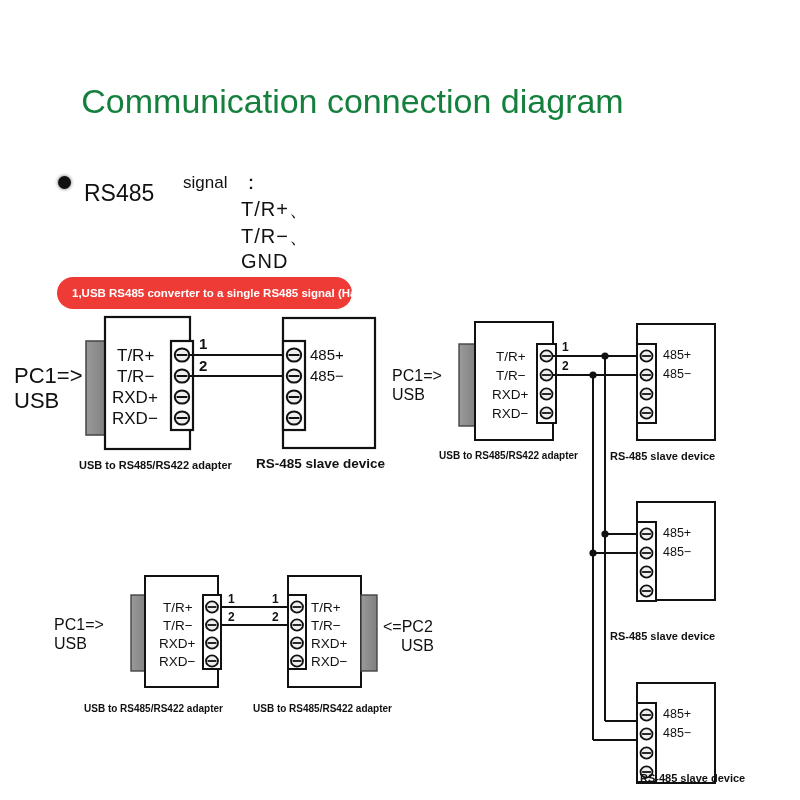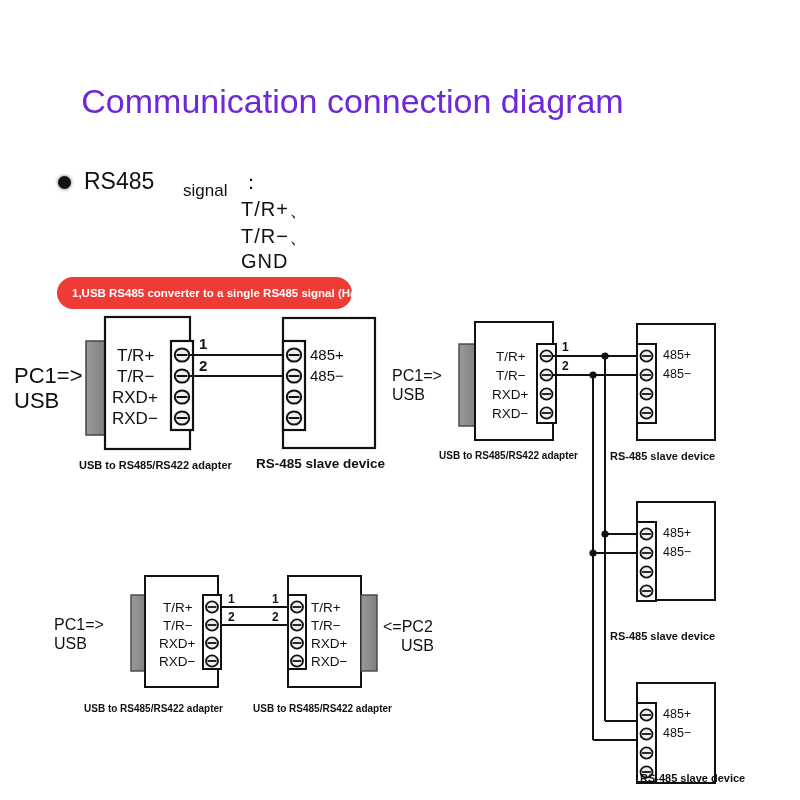--- a/index.html
+++ b/index.html
@@ -8,31 +8,31 @@
     width:800px;height:800px;background:#ffffff;
     font-family:"Liberation Sans", sans-serif;
     overflow:hidden;position:relative;
   }
   #stage{position:absolute;left:0;top:0;width:800px;height:800px;}
   #svgroot{position:absolute;left:0;top:0;}
 
   
   .title{
     position:absolute;left:0;top:82px;width:705px;text-align:center;
-    font-size:34px;color:#6d28d9;font-family:"Liberation Sans",sans-serif;
+    font-size:34px;color:#15803d;font-family:"Liberation Sans",sans-serif;
     letter-spacing:0px;font-weight:400;
   }
   
   .bulletrow{position:absolute;left:58px;top:168px;height:30px;}
   .bullet{
     position:absolute;left:0;top:8px;width:13px;height:13px;border-radius:50%;
     background:#111;box-shadow:0 0 3px 1px rgba(0,0,0,.35);
   }
-  .sig-rs{position:absolute;left:26px;top:0px;font-size:23px;color:#111;}
-  .sig-word{position:absolute;left:125px;top:13px;font-size:17px;color:#111;}
+  .sig-rs{position:absolute;left:26px;top:12px;font-size:23px;color:#111;}
+  .sig-word{position:absolute;left:125px;top:5px;font-size:17px;color:#111;}
   .sig-rest{position:absolute;left:183px;top:1px;font-size:20px;color:#111;
     font-family:"Liberation Sans",sans-serif;letter-spacing:1px;}
 
   
   .banner{
     position:absolute;background:#ee3b36;color:#fff;border-radius:22px;
     font-size:11.5px;font-weight:bold;display:flex;align-items:center;
     box-sizing:border-box;white-space:nowrap;letter-spacing:0px;
   }
   #banner1{left:57px;top:277px;width:295px;height:32px;padding-left:15px;}

